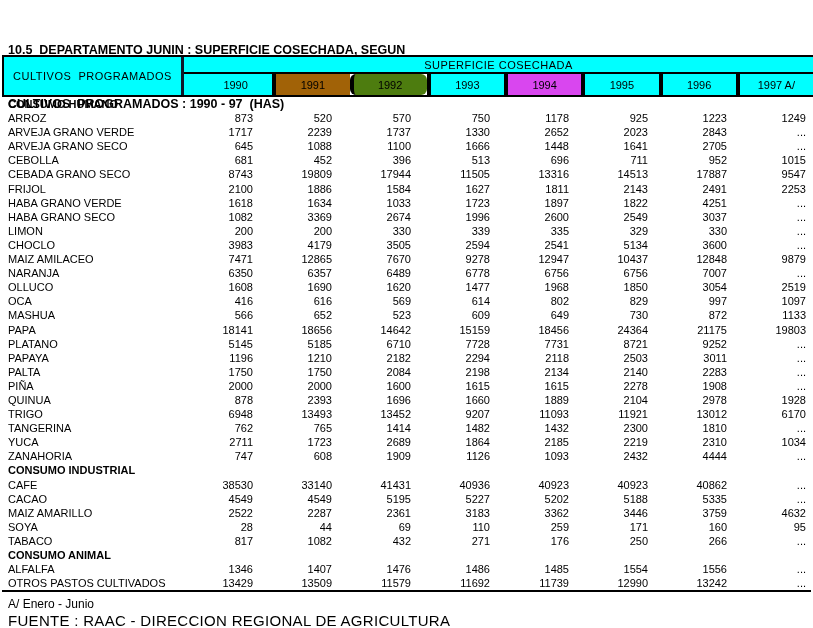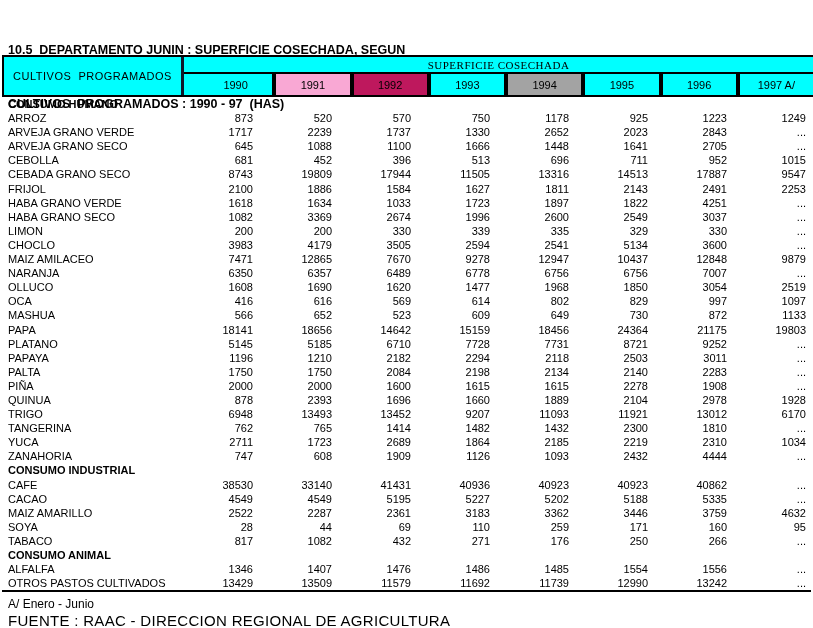--- a/index.html
+++ b/index.html
@@ -53,27 +53,27 @@
 <div id="doc">
 
   <div class="title-block">
     <div>10.5  DEPARTAMENTO JUNIN : SUPERFICIE COSECHADA, SEGUN</div>
     <div>CULTIVOS  PROGRAMADOS : 1990 - 97  (HAS)</div>
   </div>
 
   <div class="thead">
     <div class="corner-cell" style="background-color: rgb(0, 255, 255);">CULTIVOS  PROGRAMADOS</div>
     <div class="year-area">
-      <div class="span-cell" style="background-color: rgb(0, 255, 255); font-family: Liberation Serif, serif;">SUPERFICIE COSECHADA</div>
+      <div class="span-cell" style="background-color: rgb(0, 255, 255);">SUPERFICIE COSECHADA</div>
       <div class="years-row">
           <div class="year-cell" style="background-color: rgb(0, 255, 255); padding-left: 15px;">1990</div>
-          <div class="year-cell" style="background-color: #f9a8d4; text-align: right;">1991</div>
-          <div class="year-cell" style="background-color: #be185d;">1992</div>
+          <div class="year-cell" style="background-color: #a16207; text-align: right;">1991</div>
+          <div class="year-cell" style="background-color: #4d7c0f; border-radius: 6px;">1992</div>
           <div class="year-cell" style="background-color: rgb(0, 255, 255);">1993</div>
-          <div class="year-cell" style="background-color: #a3a3a3;">1994</div>
+          <div class="year-cell" style="background-color: #d946ef;">1994</div>
           <div class="year-cell" style="background-color: rgb(0, 255, 255);">1995</div>
           <div class="year-cell" style="background-color: rgb(0, 255, 255);">1996</div>
           <div class="year-cell" style="background-color: rgb(0, 255, 255);">1997 A/</div>
         </div>
     </div>
   </div>
 
   <div class="tbody">
       <div class="trow">
         <div class="label-cell"><span class="section-label">CONSUMO HUMANO</span></div>

